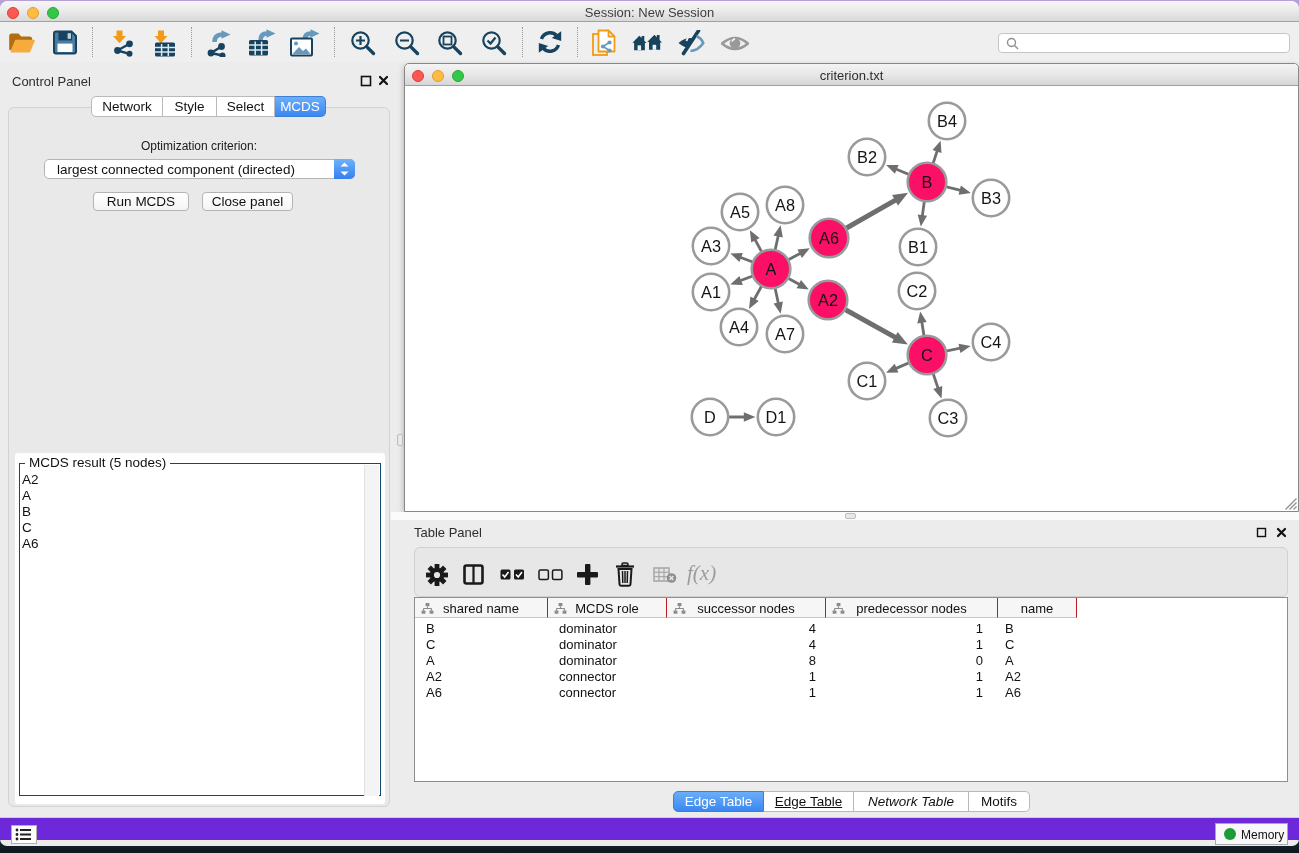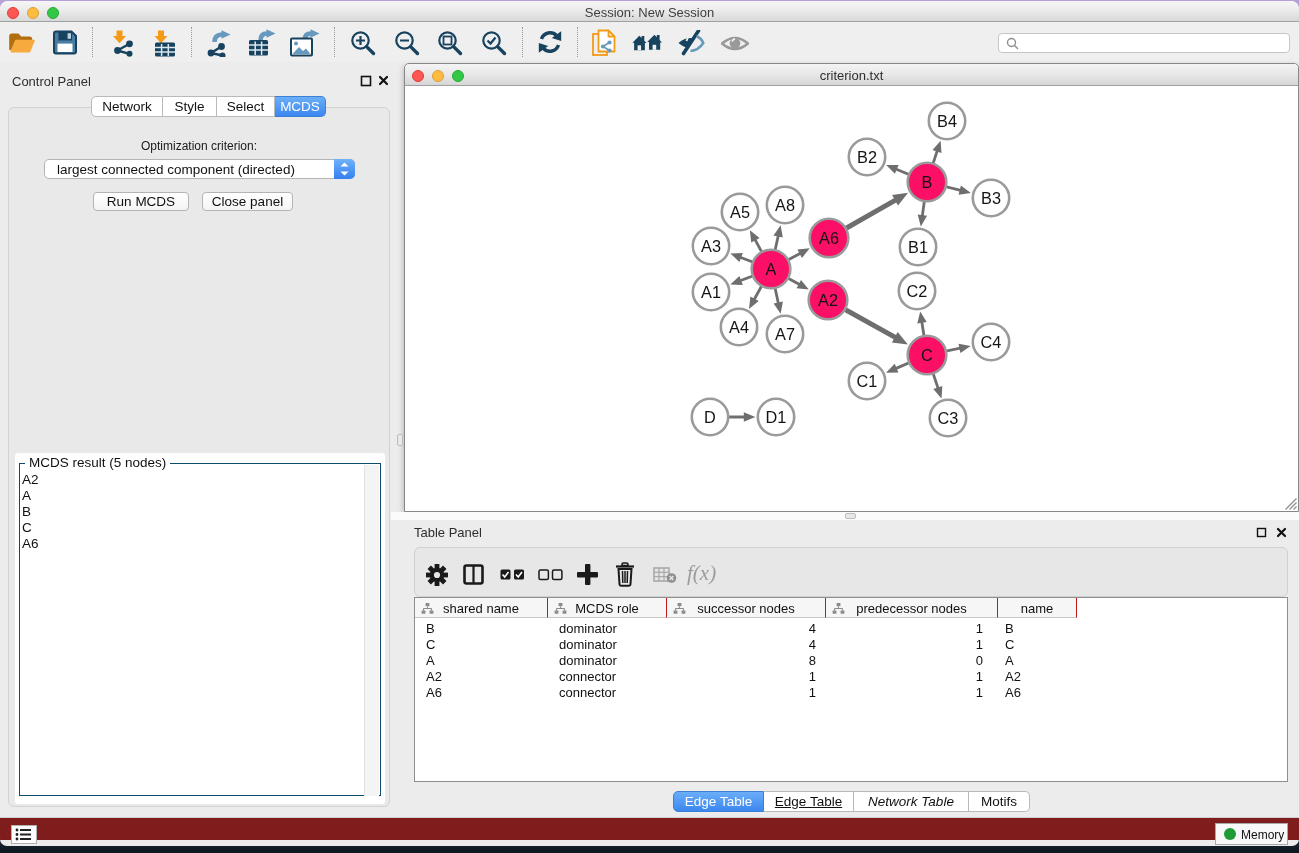--- a/index.html
+++ b/index.html
@@ -72,21 +72,21 @@
   #thead { position:absolute; left:0; top:0; width:100%; height:21px;
     font-size:13px; color:#111; }
   .hcol { position:absolute; top:0; height:20px; background:#f6f6f6;
     border-right:1px solid #b91c1c; border-bottom:1px solid #c8c8c8; }
   .hcol span { position:absolute; top:3px; width:100%; text-align:center; }
   .trow { position:absolute; font-size:13px; color:#111; height:16px; }
   .tcell { position:absolute; top:0; }
   .num { text-align:right; }
   .btabs { position:absolute; top:272px; display:flex; height:21px; font-size:13.5px; }
   
-  #statusbar { left:0; top:816px; width:1299px; height:23px; background:#7f1d1d;
+  #statusbar { left:0; top:816px; width:1299px; height:23px; background:#6d28d9;
     border-top:1px solid #cfcfcf; }
   #listbtn { position:absolute; left:11px; top:7px; width:26px; height:19px;
     background:#fdfdfd; border:1px solid #b0b0b0; }
   #membtn { position:absolute; left:1215px; top:5px; width:73px; height:22px;
     background:#f8f8f8; border:1px solid #a9a9a9; font-size:12px; color:#111; }
 </style>
 </head>
 <body>
 <div id="desk"></div>
 <div id="deskbottom"></div>

